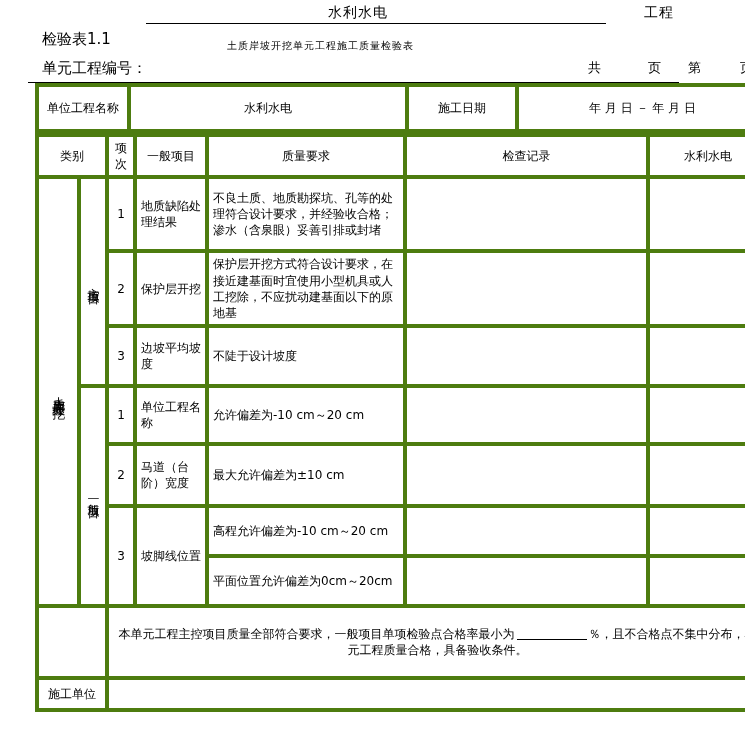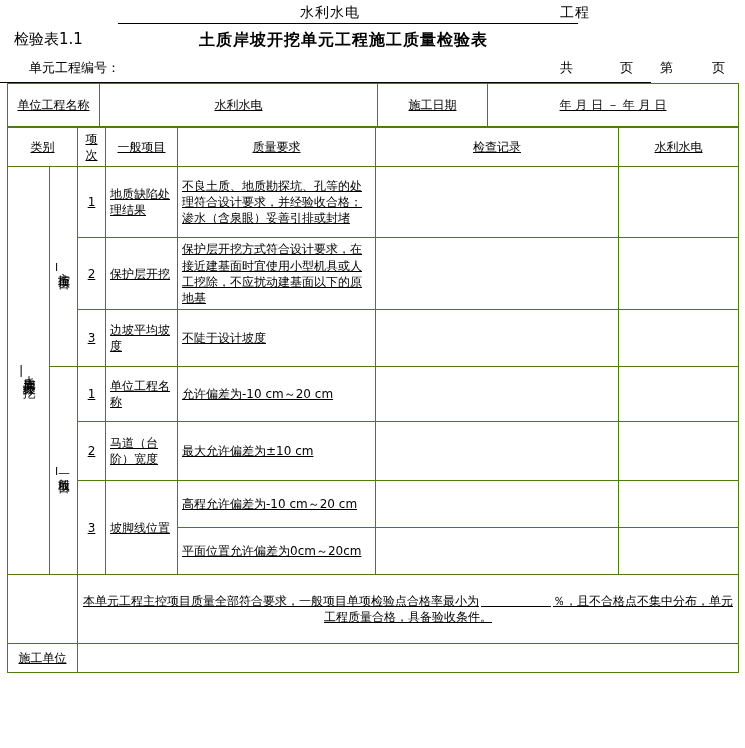--- a/index.html
+++ b/index.html
@@ -12,20 +12,21 @@
     height: 748px;
     font-family: "DejaVu Sans", sans-serif;
     font-size: 12px;
     color: #000;
     overflow: hidden;
   }
   .page {
     position: relative;
     width: 651px;
     height: 748px;
+    margin-left: 28px;
   }
   
   .hdr {
     position: relative;
     height: 26px;
   }
   .hdr-title {
     position: absolute;
     left: 300px;
     top: 4px;
@@ -34,82 +35,81 @@
   }
   .hdr-rule {
     position: absolute;
     left: 118px;
     top: 23px;
     width: 460px;
     border-bottom: 1px solid #000;
   }
   .hdr-suffix {
     position: absolute;
-    left: 560px;
+    left: 616px;
     top: 4px;
     font-size: 14px;
     letter-spacing: 1px;
   }
 
   
   .titlerow {
     position: relative;
     height: 30px;
   }
   .form-no {
     position: absolute;
     left: 14px;
     top: 4px;
     font-size: 15px;
   }
   .main-title {
     position: absolute;
     left: 199px;
-    top: 4px;
-    font-size: 16px;
-    font-weight: bold;
+    top: 13px;
+    font-size: 10px;
+    font-weight: normal;
     letter-spacing: 1px;
   }
 
   
   .unitrow {
     position: relative;
     height: 26px;
     border-bottom: 1px solid #000;
   }
   .unitrow .lbl {
     position: absolute;
-    left: 29px;
+    left: 14px;
     top: 3px;
-    font-size: 13px;
+    font-size: 15px;
   }
   .unitrow .pg {
     position: absolute;
     top: 3px;
     font-size: 13px;
   }
   .pg-a { left: 560px; }
   .pg-b { left: 620px; }
   .pg-c { left: 660px; }
   .pg-d { left: 712px; }
 
   
   table.main {
     border-collapse: collapse;
     width: 731px;
     margin: 0 7px;
     table-layout: fixed;
   }
   table.main td {
-    border: 1px solid #4d7c0f;
+    border: 4px solid #4d7c0f;
     padding: 3px 4px;
     vertical-align: middle;
     font-size: 12px;
     line-height: 1.35;
-    text-decoration: underline;
   }
   .c { text-align: center; }
   .l { text-align: left; }
 
   
   .vert {
     writing-mode: vertical-rl;
     text-orientation: upright;
     letter-spacing: 2px;
     white-space: nowrap;

